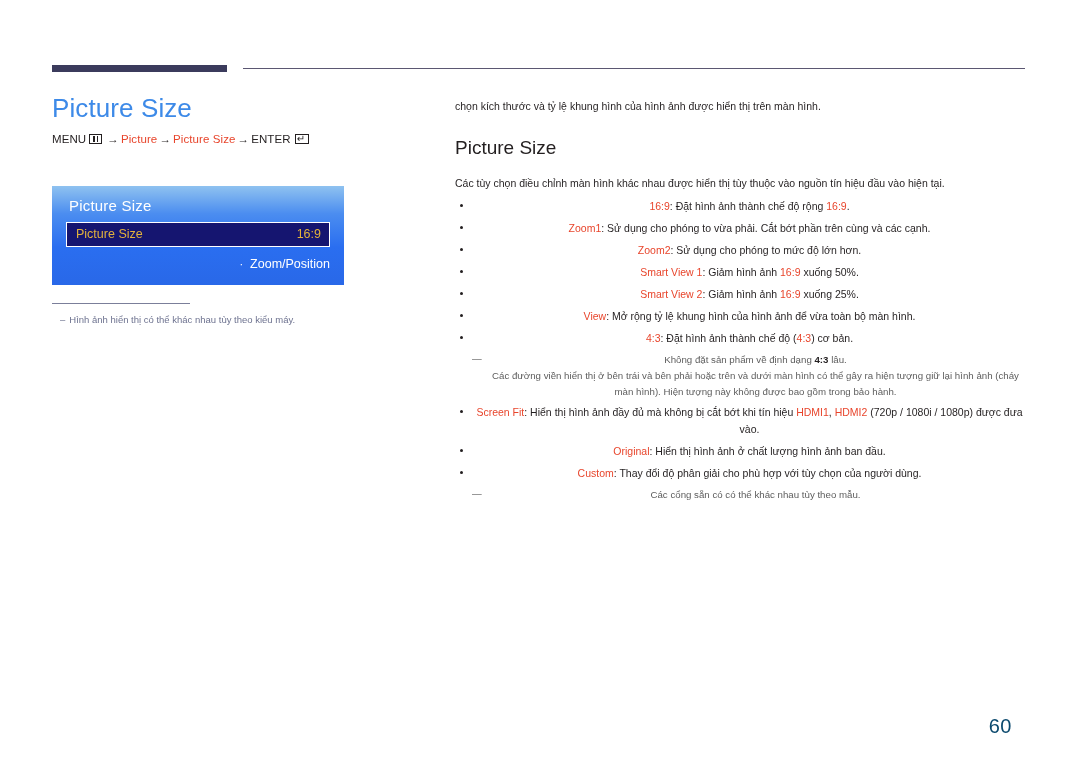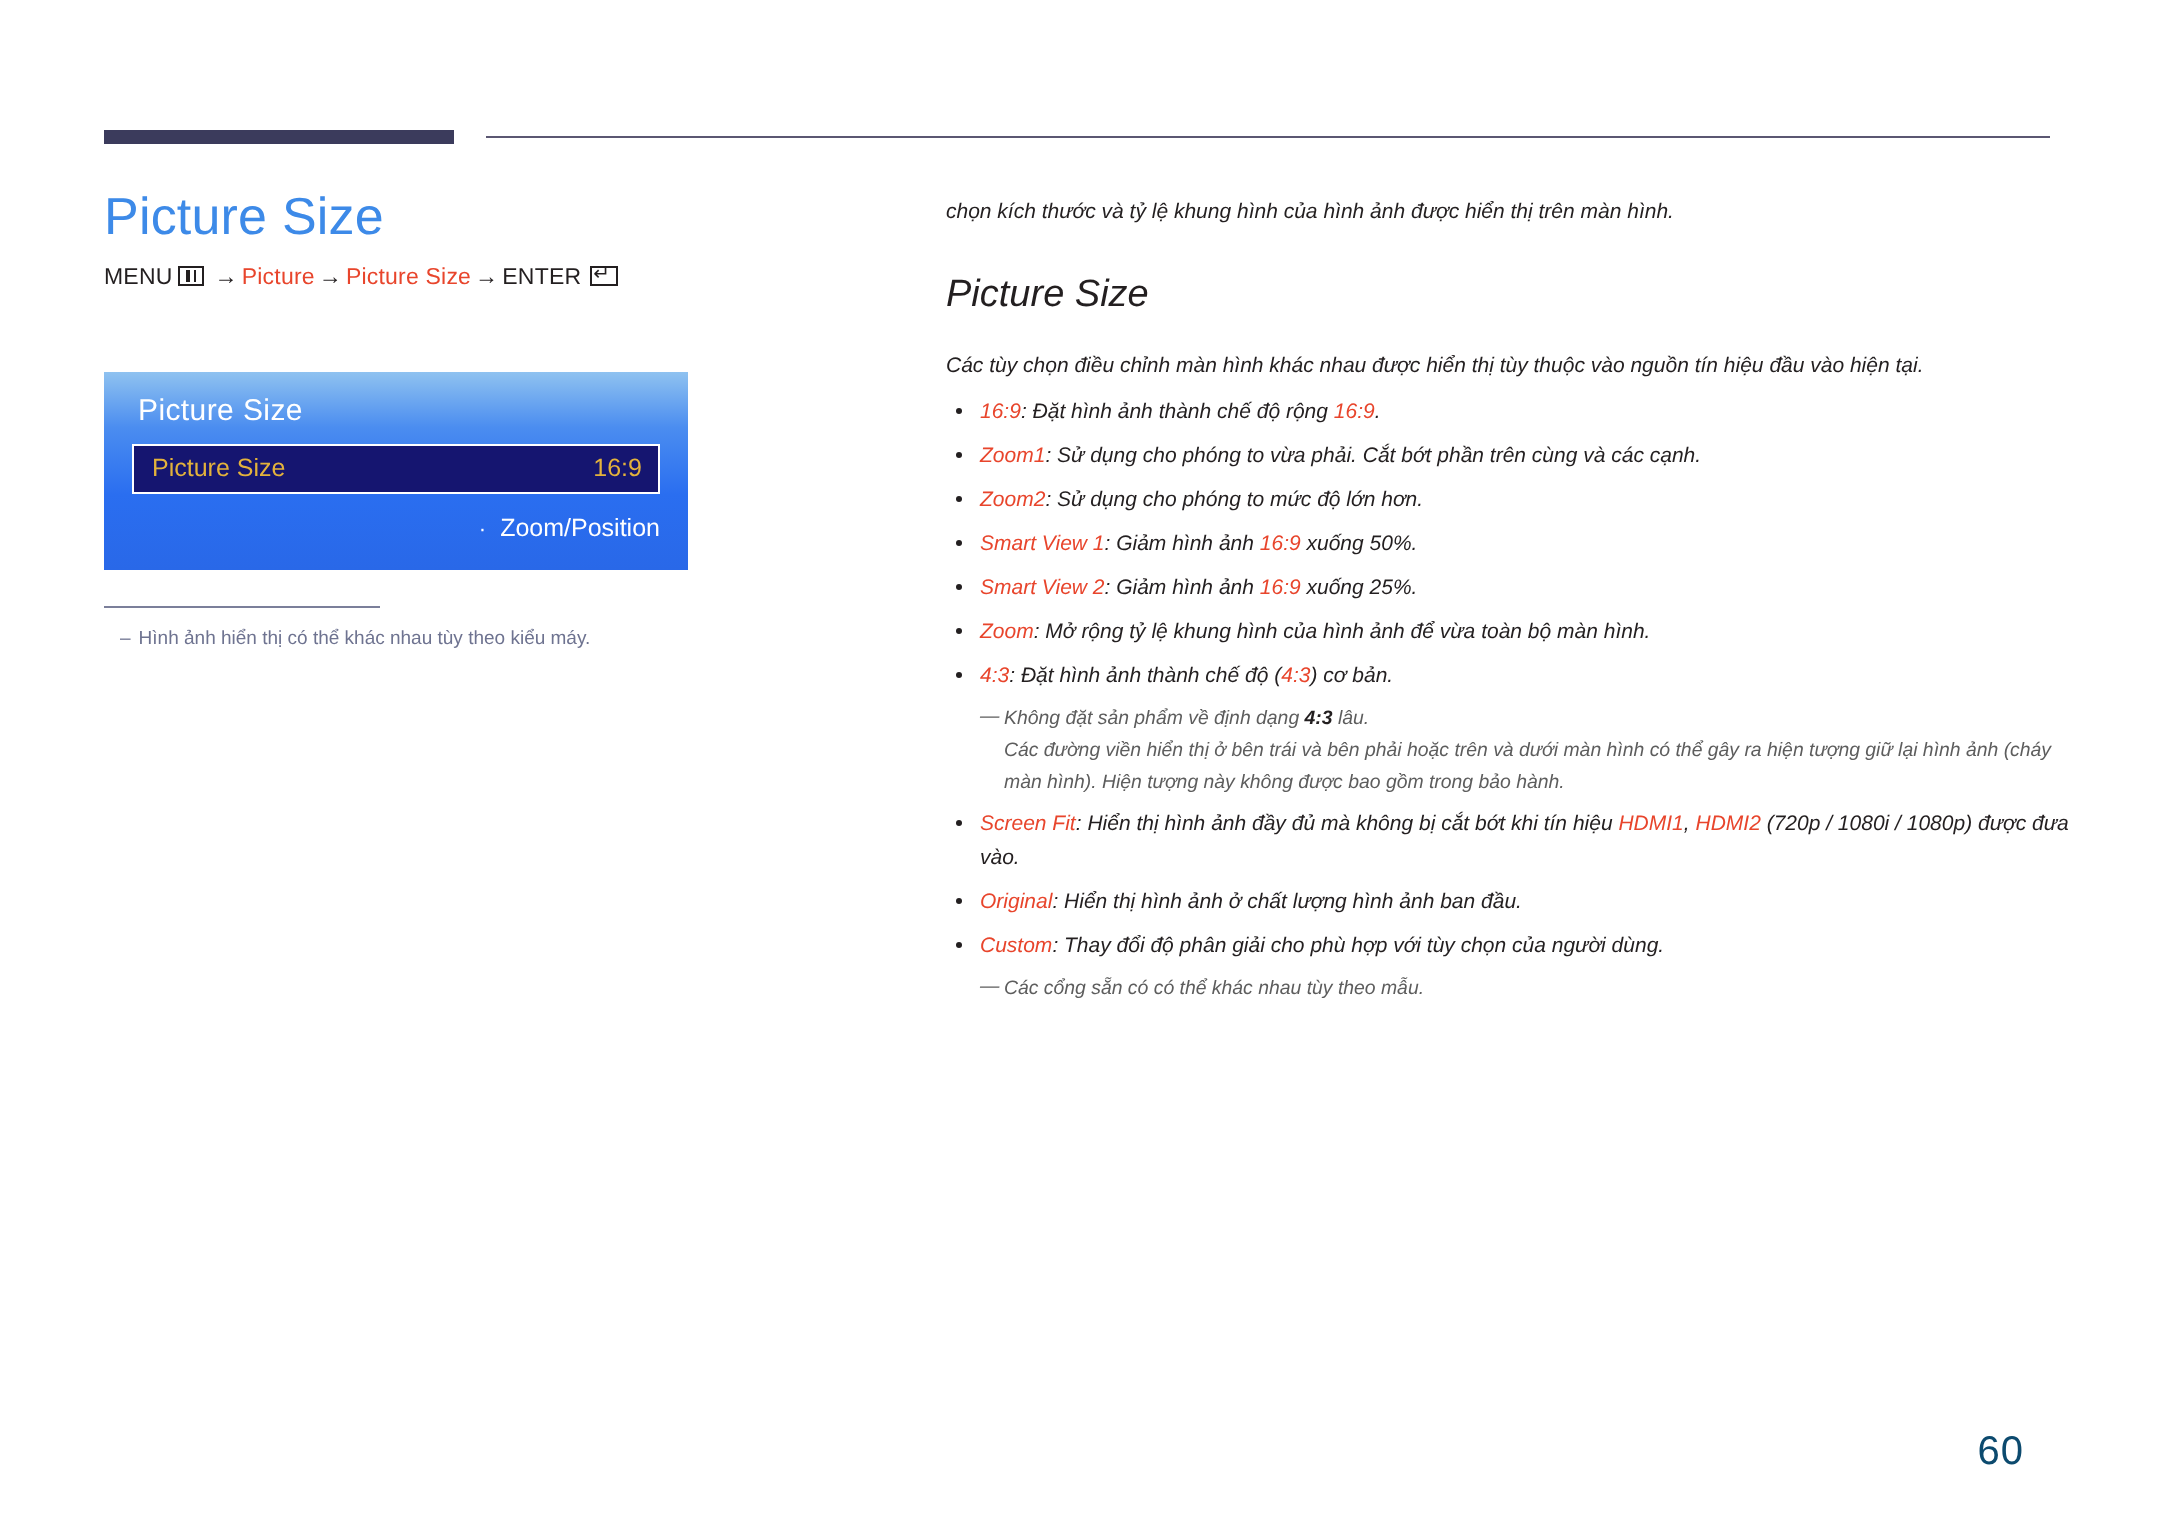--- a/index.html
+++ b/index.html
@@ -170,24 +170,23 @@
     font-size: 9.5px;
     color: #6e7390;
     line-height: 1.5;
     white-space: nowrap;
   }
   .left-note .dash { margin-right: 4px; }
 
   
   .right-col {
     position: absolute;
-    left: 473px;
+    left: 455px;
     top: 98px;
     width: 572px;
-    font-style: italic;
   }
   .intro {
     font-size: 10.5px;
     line-height: 1.55;
     color: #231f20;
     margin: 0;
   }
   .section-title {
     font-size: 19px;
     font-weight: normal;
@@ -208,20 +207,21 @@
     margin: 6px 0 0 0;
     padding: 0;
   }
   ul.bullets > li {
     position: relative;
     padding-left: 17px;
     font-size: 10.5px;
     line-height: 1.62;
     color: #231f20;
     margin-bottom: 5px;
+    text-align: center;
   }
   ul.bullets > li::before {
     content: "";
     position: absolute;
     left: 5px;
     top: 6px;
     width: 3px;
     height: 3px;
     border-radius: 50%;
     background: #231f20;
@@ -306,21 +306,21 @@
     <li>
       <span class="red">Zoom2</span><span>: Sử dụng cho phóng to mức độ lớn hơn.</span><span class="red"></span><span></span>
     </li>
     <li>
       <span class="red">Smart View 1</span><span>: Giảm hình ảnh </span><span class="red">16:9</span><span> xuống 50%.</span>
     </li>
     <li>
       <span class="red">Smart View 2</span><span>: Giảm hình ảnh </span><span class="red">16:9</span><span> xuống 25%.</span>
     </li>
     <li>
-      <span class="red">Zoom</span><span>: Mở rộng tỷ lệ khung hình của hình ảnh để vừa toàn bộ màn hình.</span><span class="red"></span><span></span>
+      <span class="red">View</span><span>: Mở rộng tỷ lệ khung hình của hình ảnh để vừa toàn bộ màn hình.</span><span class="red"></span><span></span>
     </li>
     <li>
       <span class="red">4:3</span><span>: Đặt hình ảnh thành chế độ (</span><span class="red">4:3</span><span>) cơ bản.</span>
     </li>
 
     <li class="subnote">
       <div class="subnote-inner">
         <span class="em">—</span><span>Không đặt sản phẩm về định dạng </span><span class="bold-red">4:3</span><span> lâu.</span><br>
         <span>Các đường viền hiển thị ở bên trái và bên phải hoặc trên và dưới màn hình có thể gây ra hiện tượng giữ lại hình ảnh (cháy màn hình). Hiện tượng này không được bao gồm trong bảo hành.</span>
       </div>

